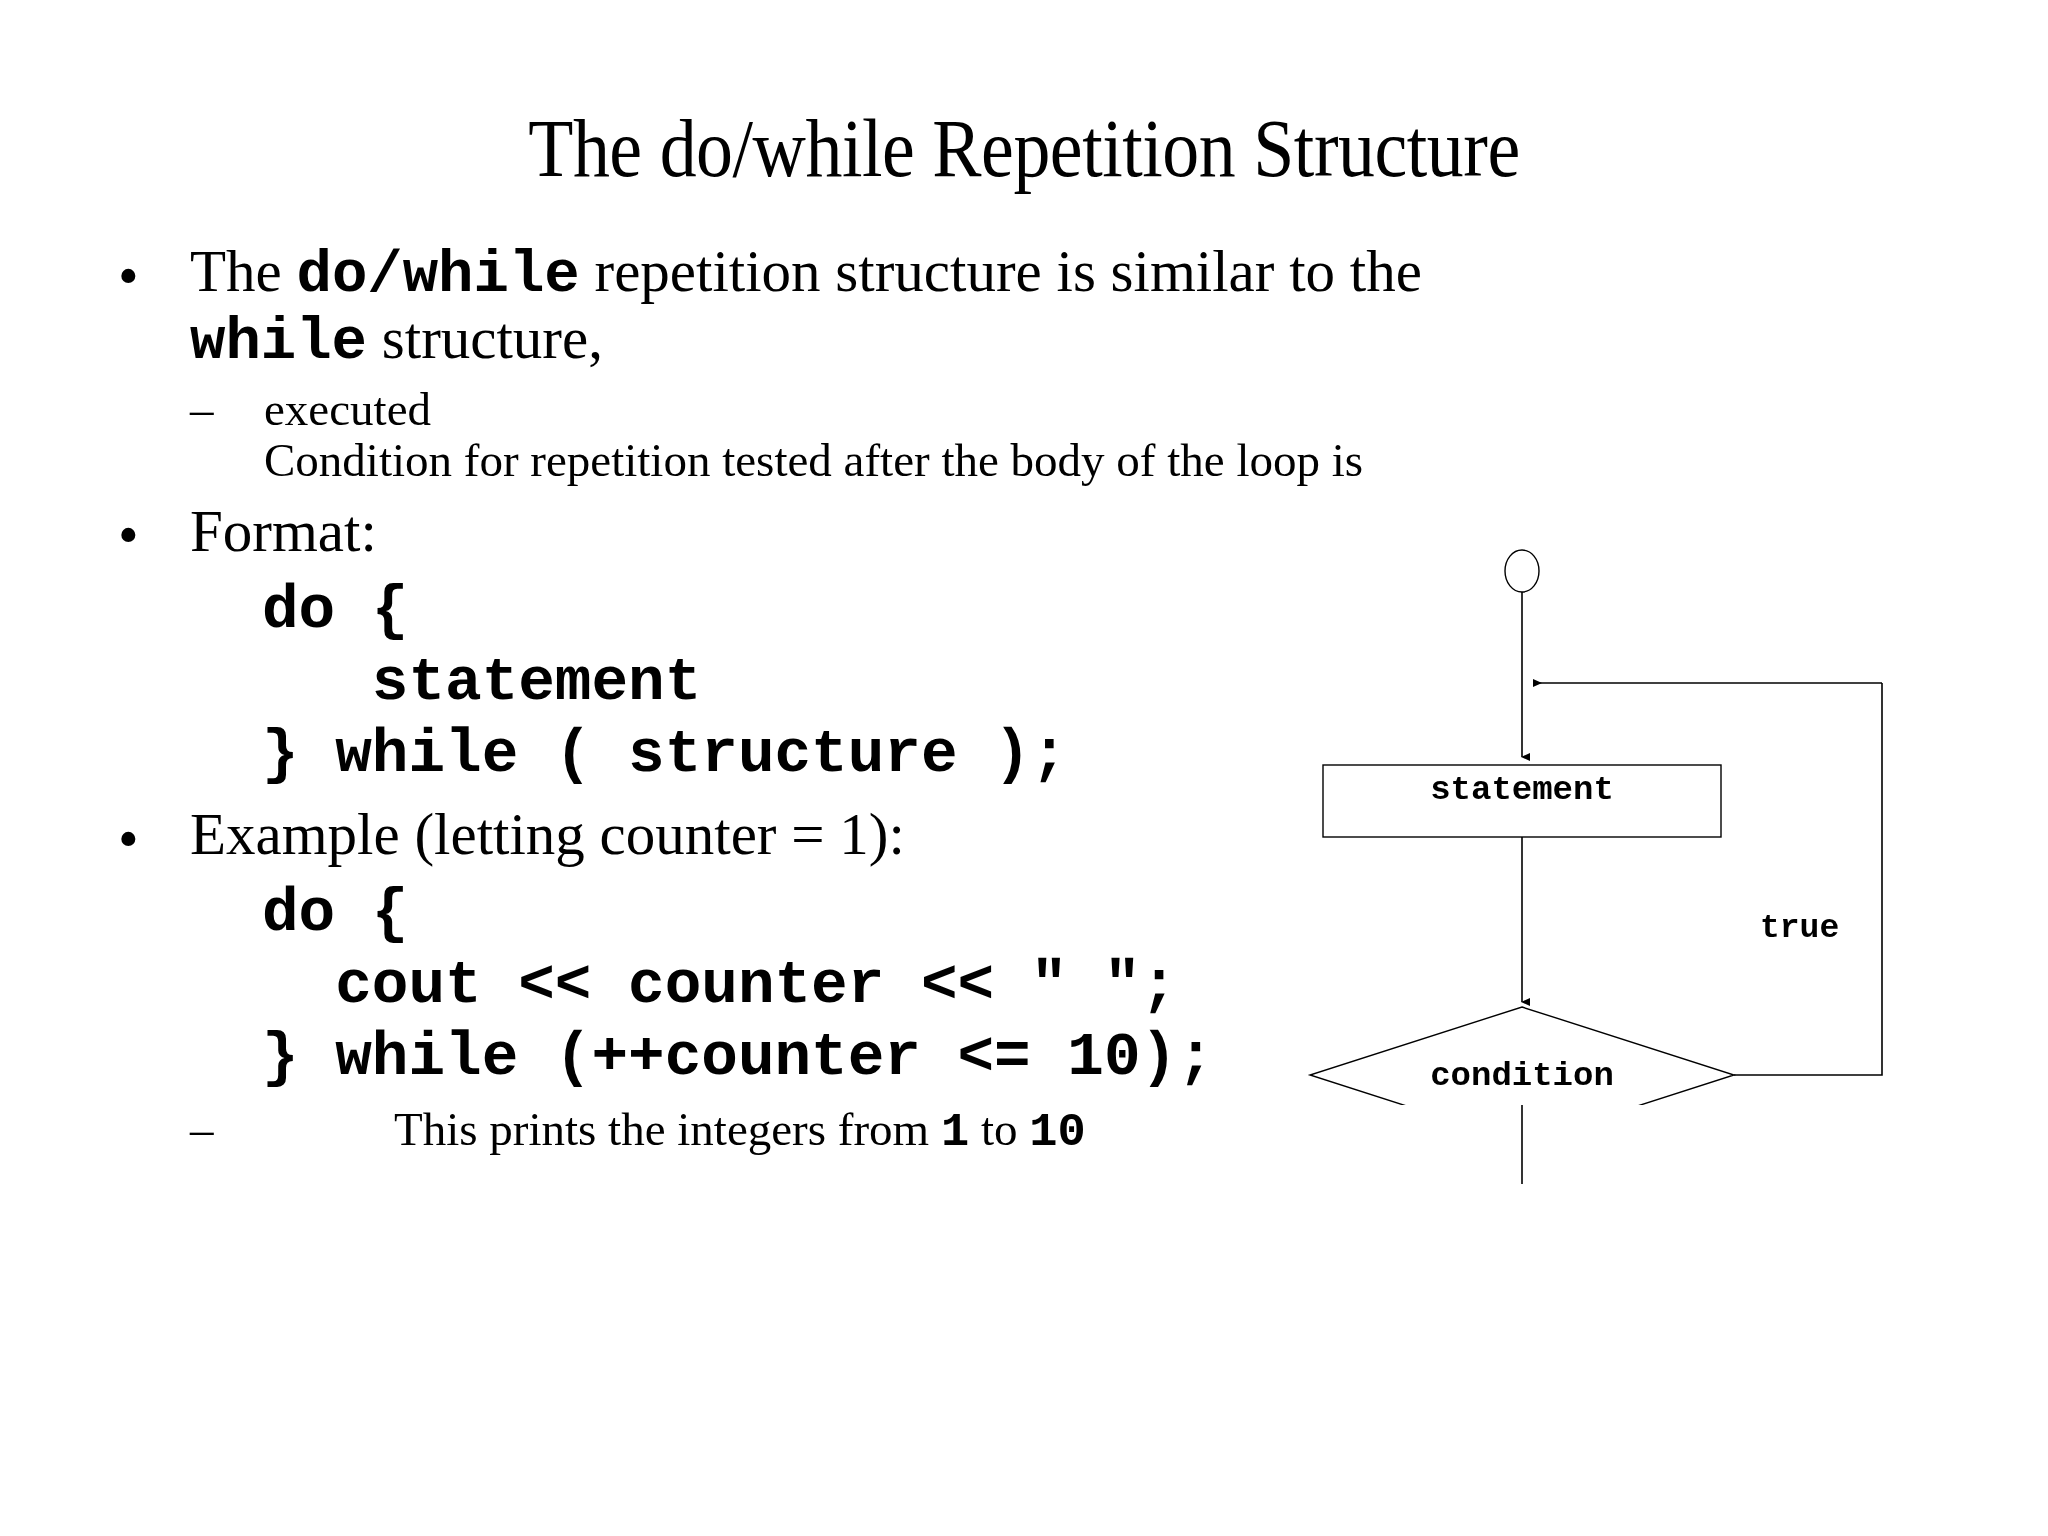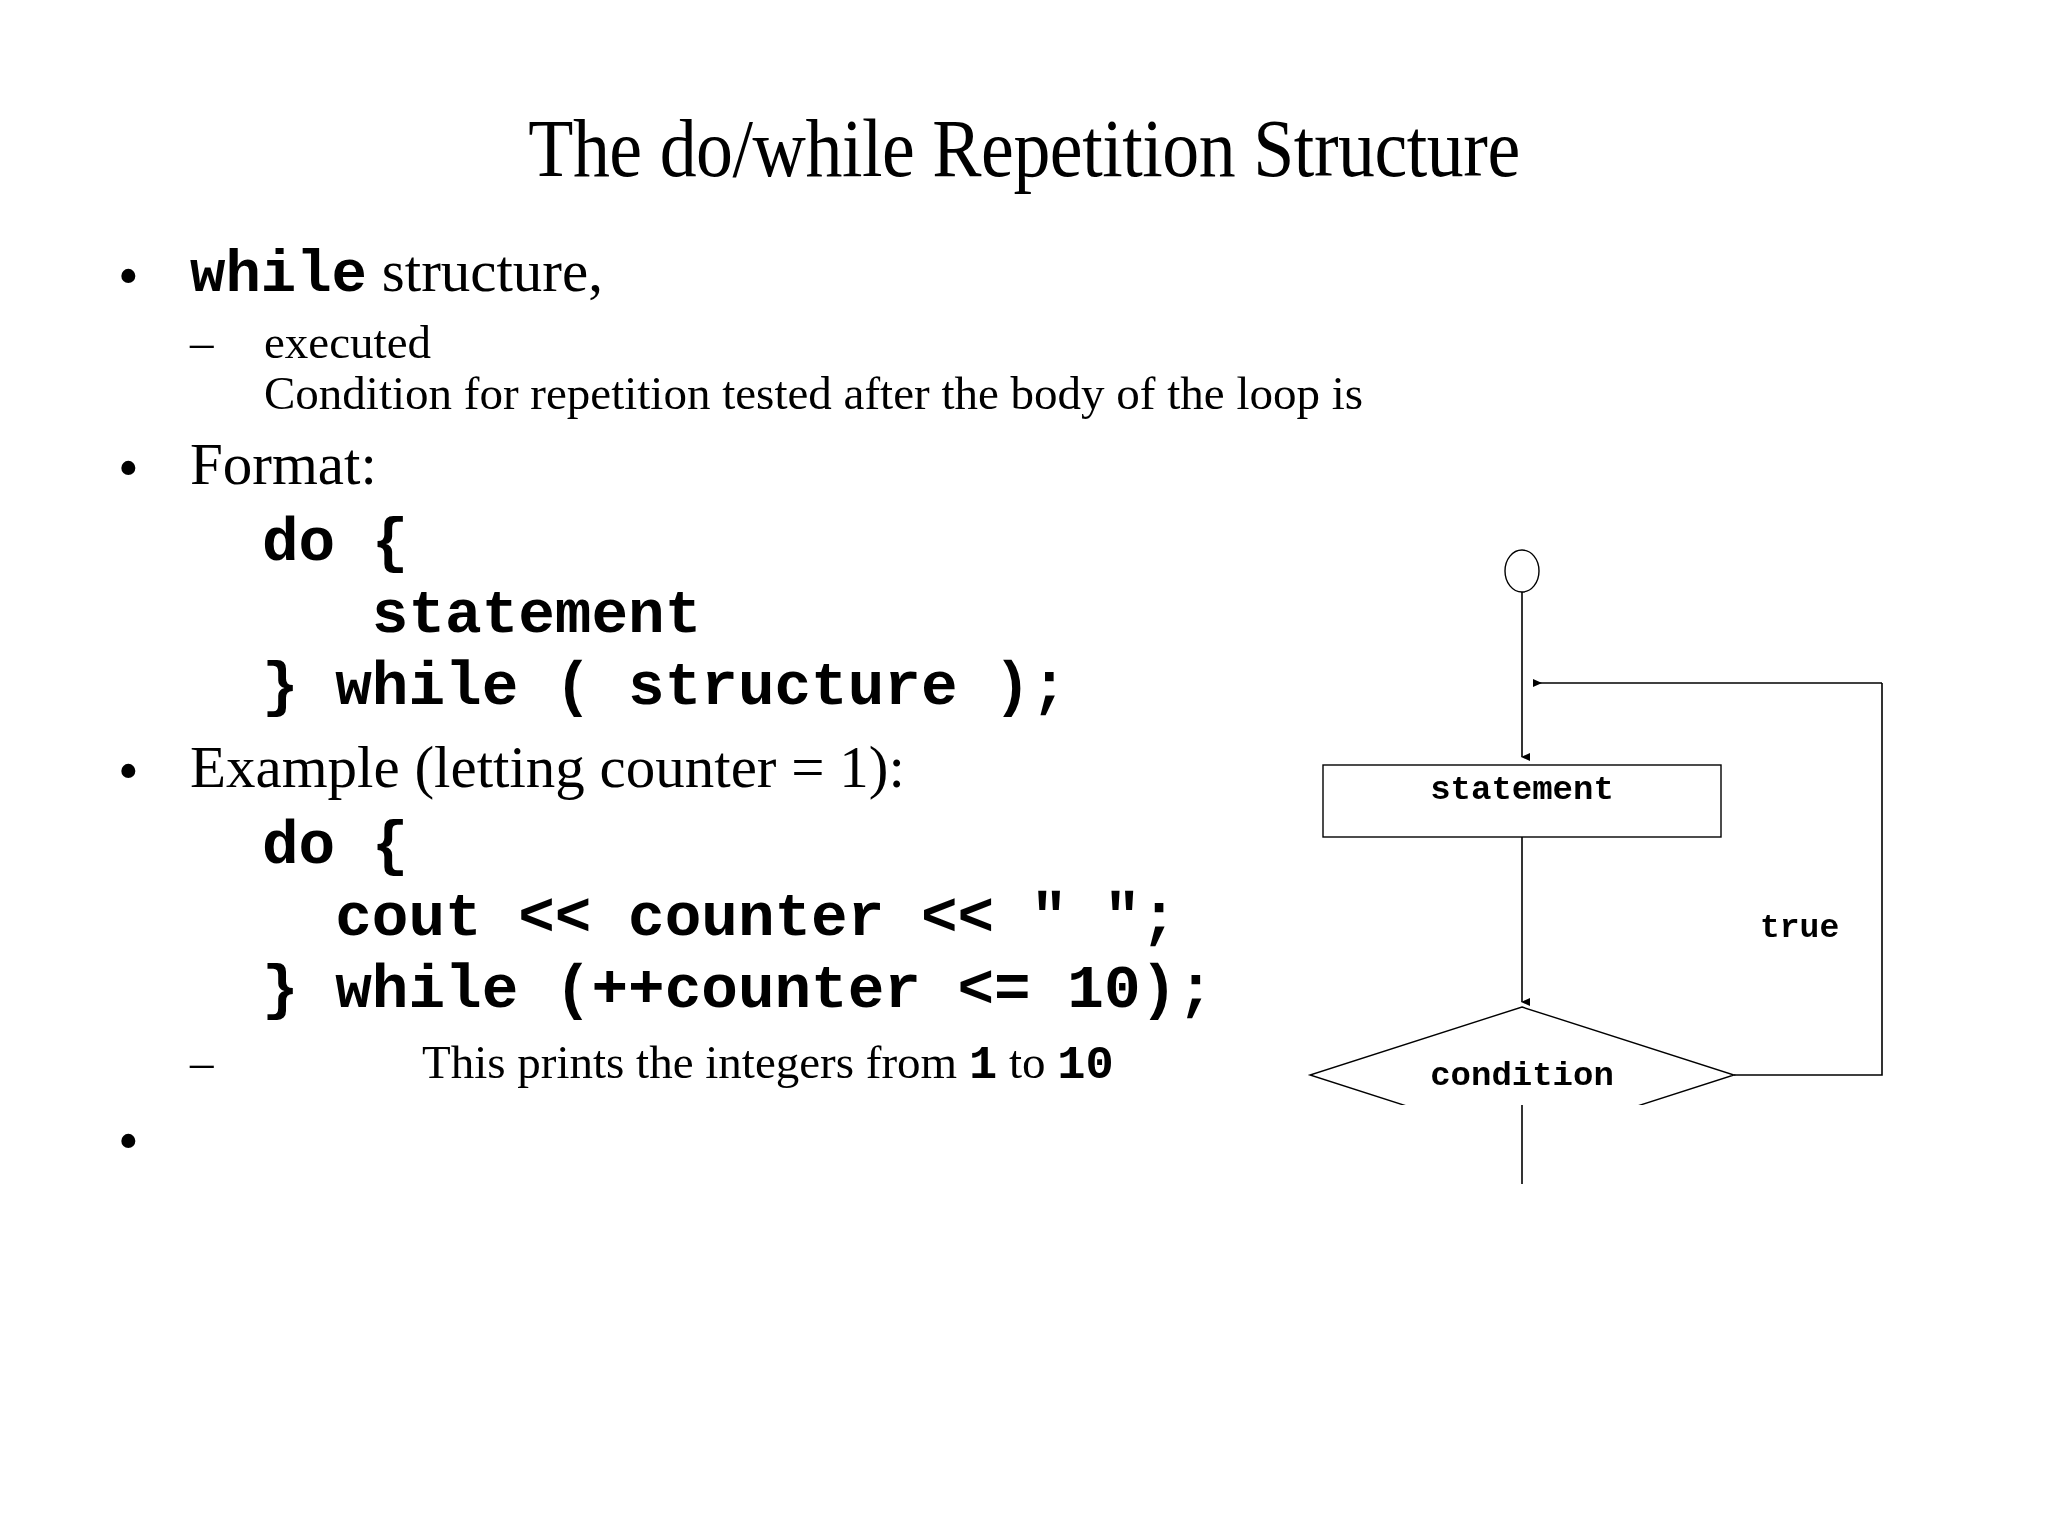--- a/index.html
+++ b/index.html
@@ -83,21 +83,21 @@
     white-space: pre;
     margin-left: 150px;
     letter-spacing: 0px;
   }
 
   .mono {
     font-family: "Liberation Mono", "DejaVu Sans Mono", monospace;
     font-weight: bold;
   }
 
-  .tight { white-space: nowrap; margin-left: 28px; }
+  .tight { white-space: nowrap; }
 
   
   .gap-a { height: 14px; }
   .gap-b { height: 10px; }
   .gap-c { height: 12px; }
 
   
   .flowchart {
     position: absolute;
     left: 1290px;
@@ -123,20 +123,21 @@
 <body>
 
 <div id="slide">
 
   <div class="slide-title">The do/while Repetition Structure</div>
 
   <div class="body-block">
 
     <div class="lvl1">
       <span class="dot">•</span>
+      <span><span>The </span><span class="mono">do/while</span><span> repetition structure is similar to the</span></span>
       <div><span class="mono">while</span><span> structure,</span></div>
     </div>
 
     <div class="gap-b"></div>
 
     <div class="lvl2">
       <span class="dash">–</span>
       <div>executed</div>
       <div>Condition for repetition tested after the body of the loop is</div>
     </div>

